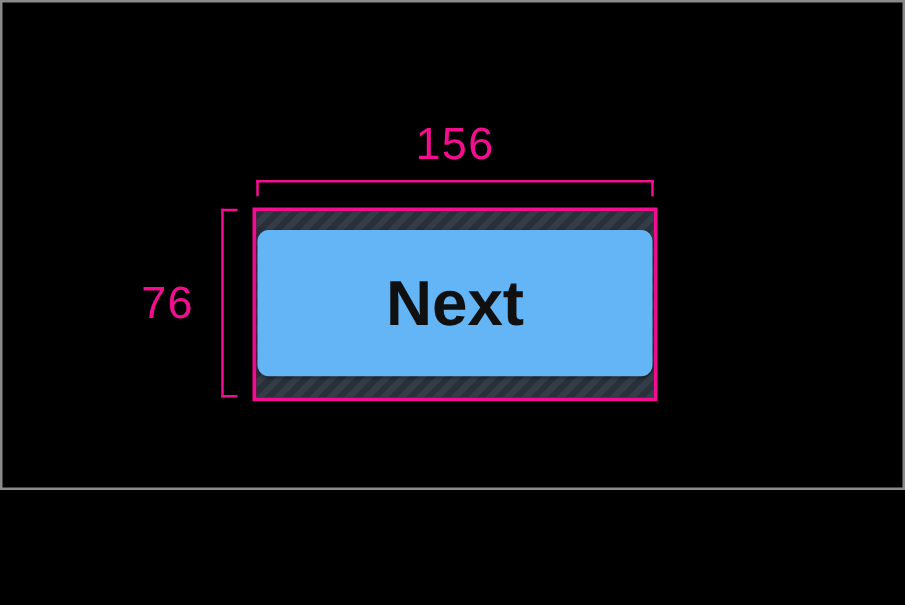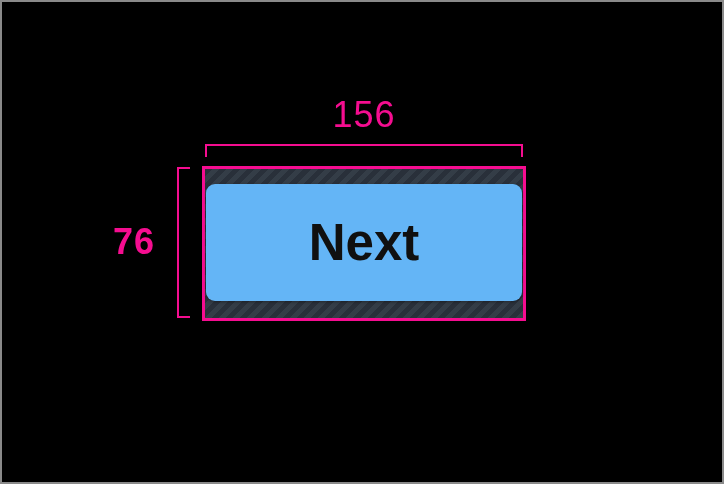--- a/index.html
+++ b/index.html
@@ -3,21 +3,21 @@
 <meta charset="utf-8">
 <style>
   html, body {
     margin: 0;
     padding: 0;
     background: #000;
   }
   .canvas {
     position: relative;
     width: 724px;
-    height: 484px;
+    height: 392px;
     box-sizing: border-box;
     background: var(--bg, #000);
     border: 2px solid var(--frame, #8a8a8a);
     overflow: hidden;
     font-family: "Liberation Sans", sans-serif;
   }
 
   
   .dim-label {
     position: absolute;
@@ -31,21 +31,20 @@
   .dim-label.width {
     left: 362px;
     top: 95px;
     transform: translateX(-50%);
   }
   .dim-label.height {
     left: 88px;
     top: 222px;
     width: 65px;
     text-align: right;
-    font-weight: bold;
   }
 
   
   .bracket {
     position: absolute;
     box-sizing: border-box;
   }
   .bracket.horizontal {
     left: 203px;
     top: 142px;

